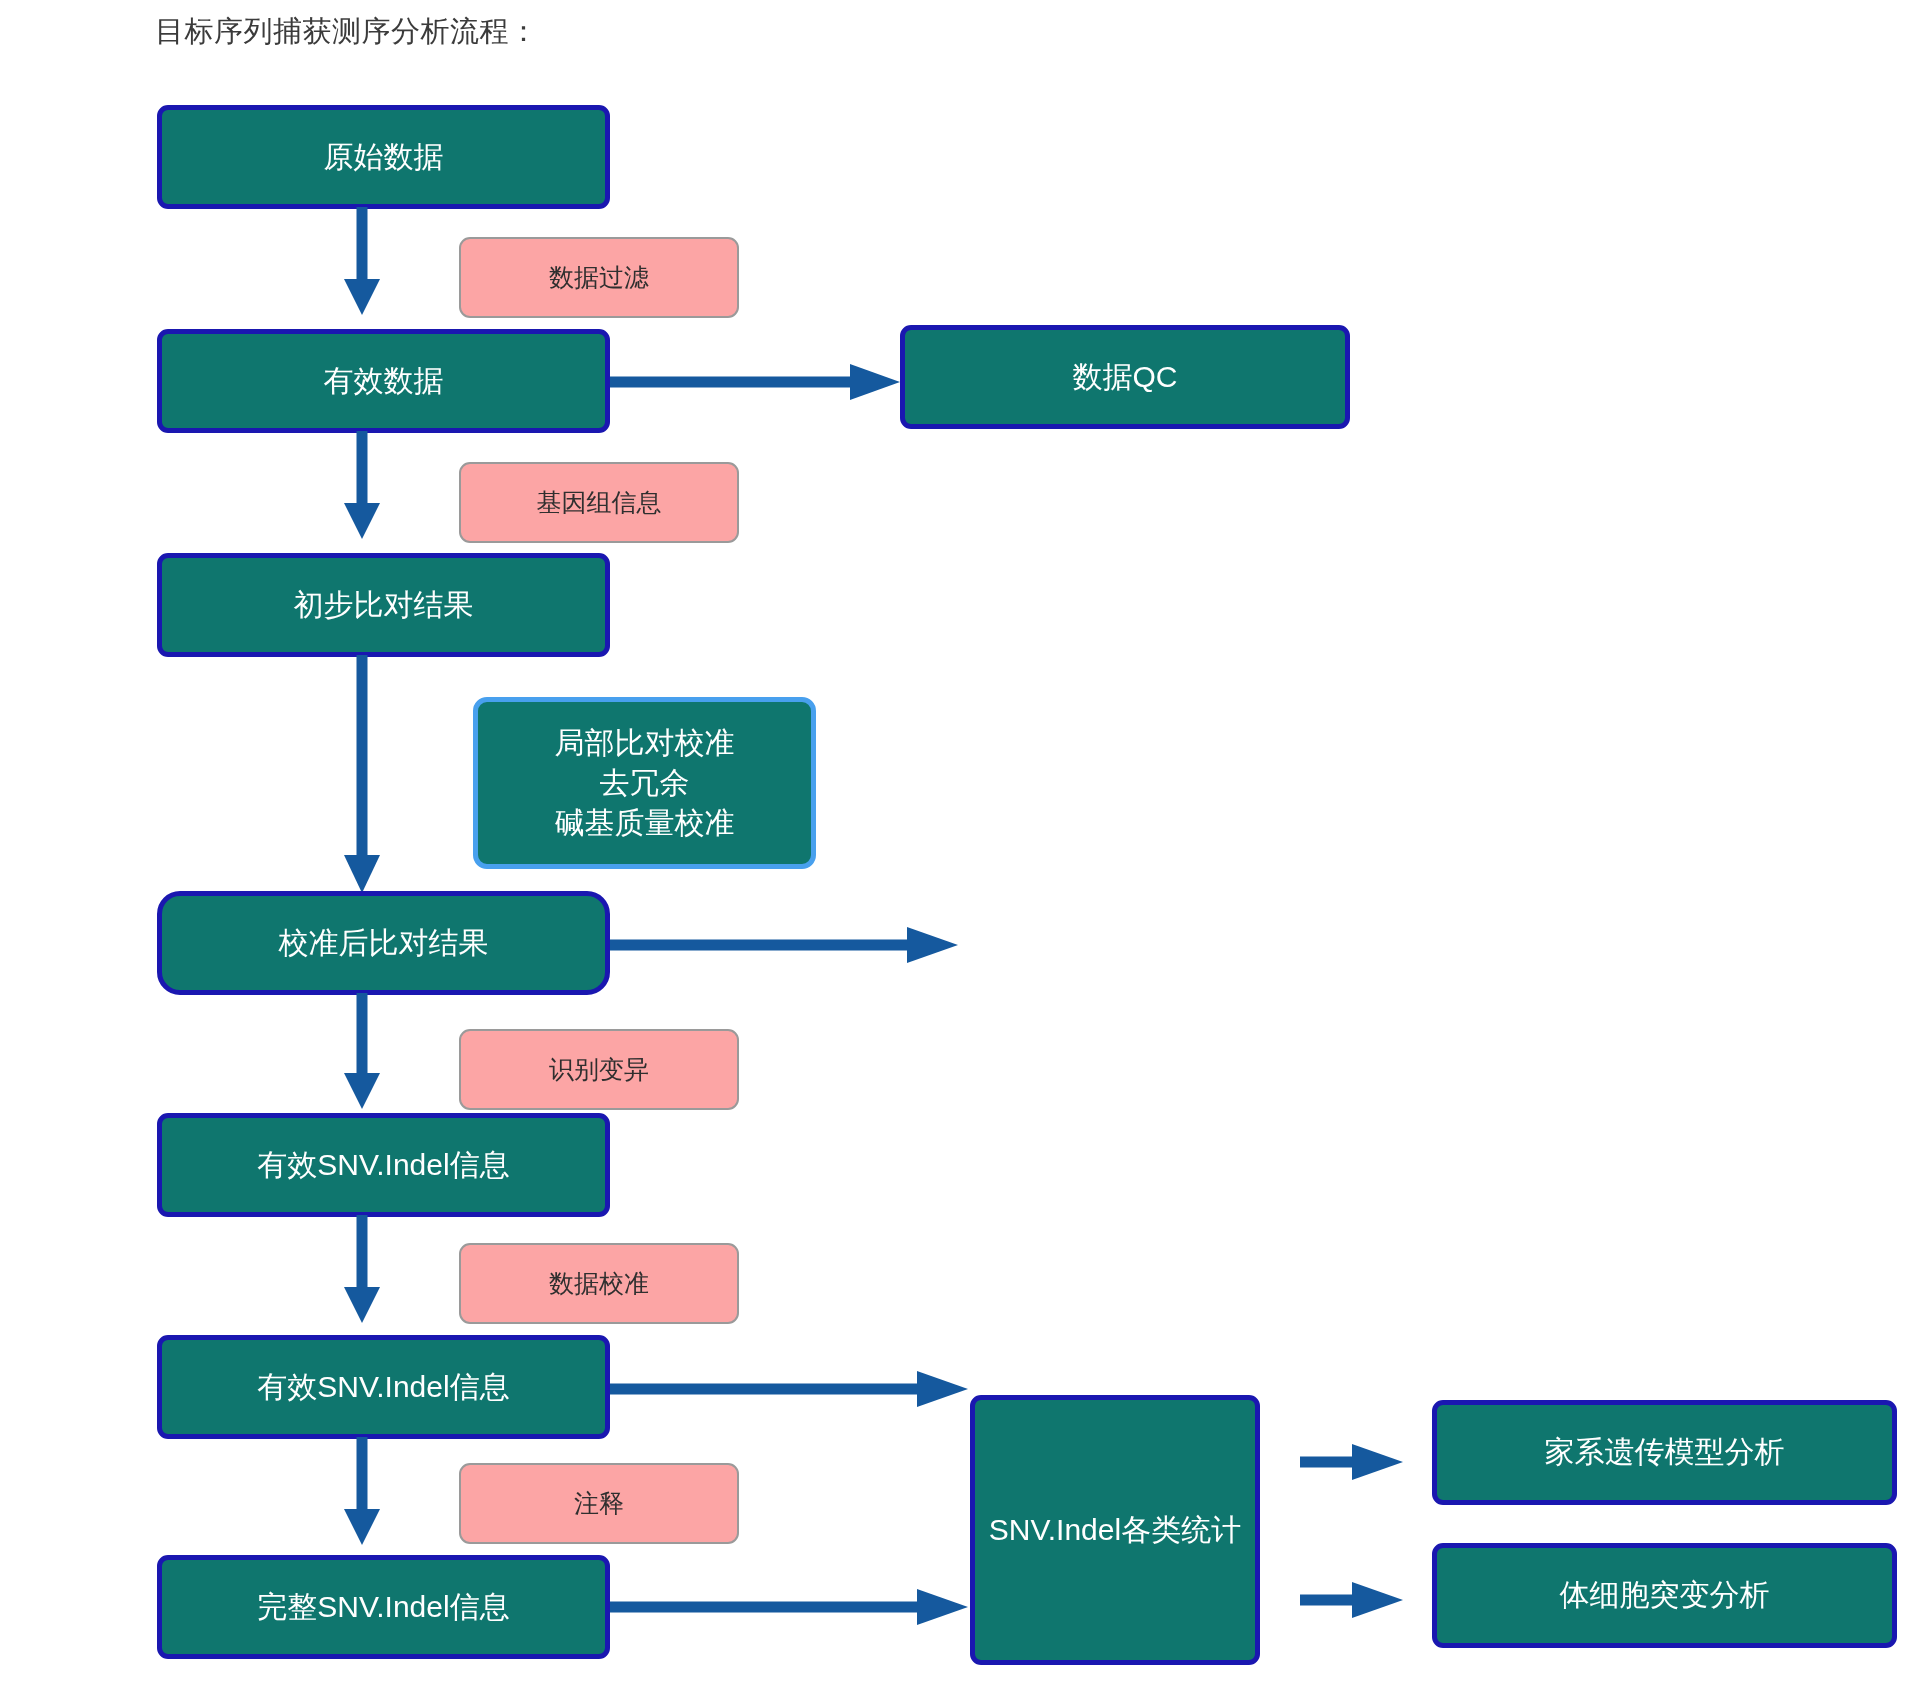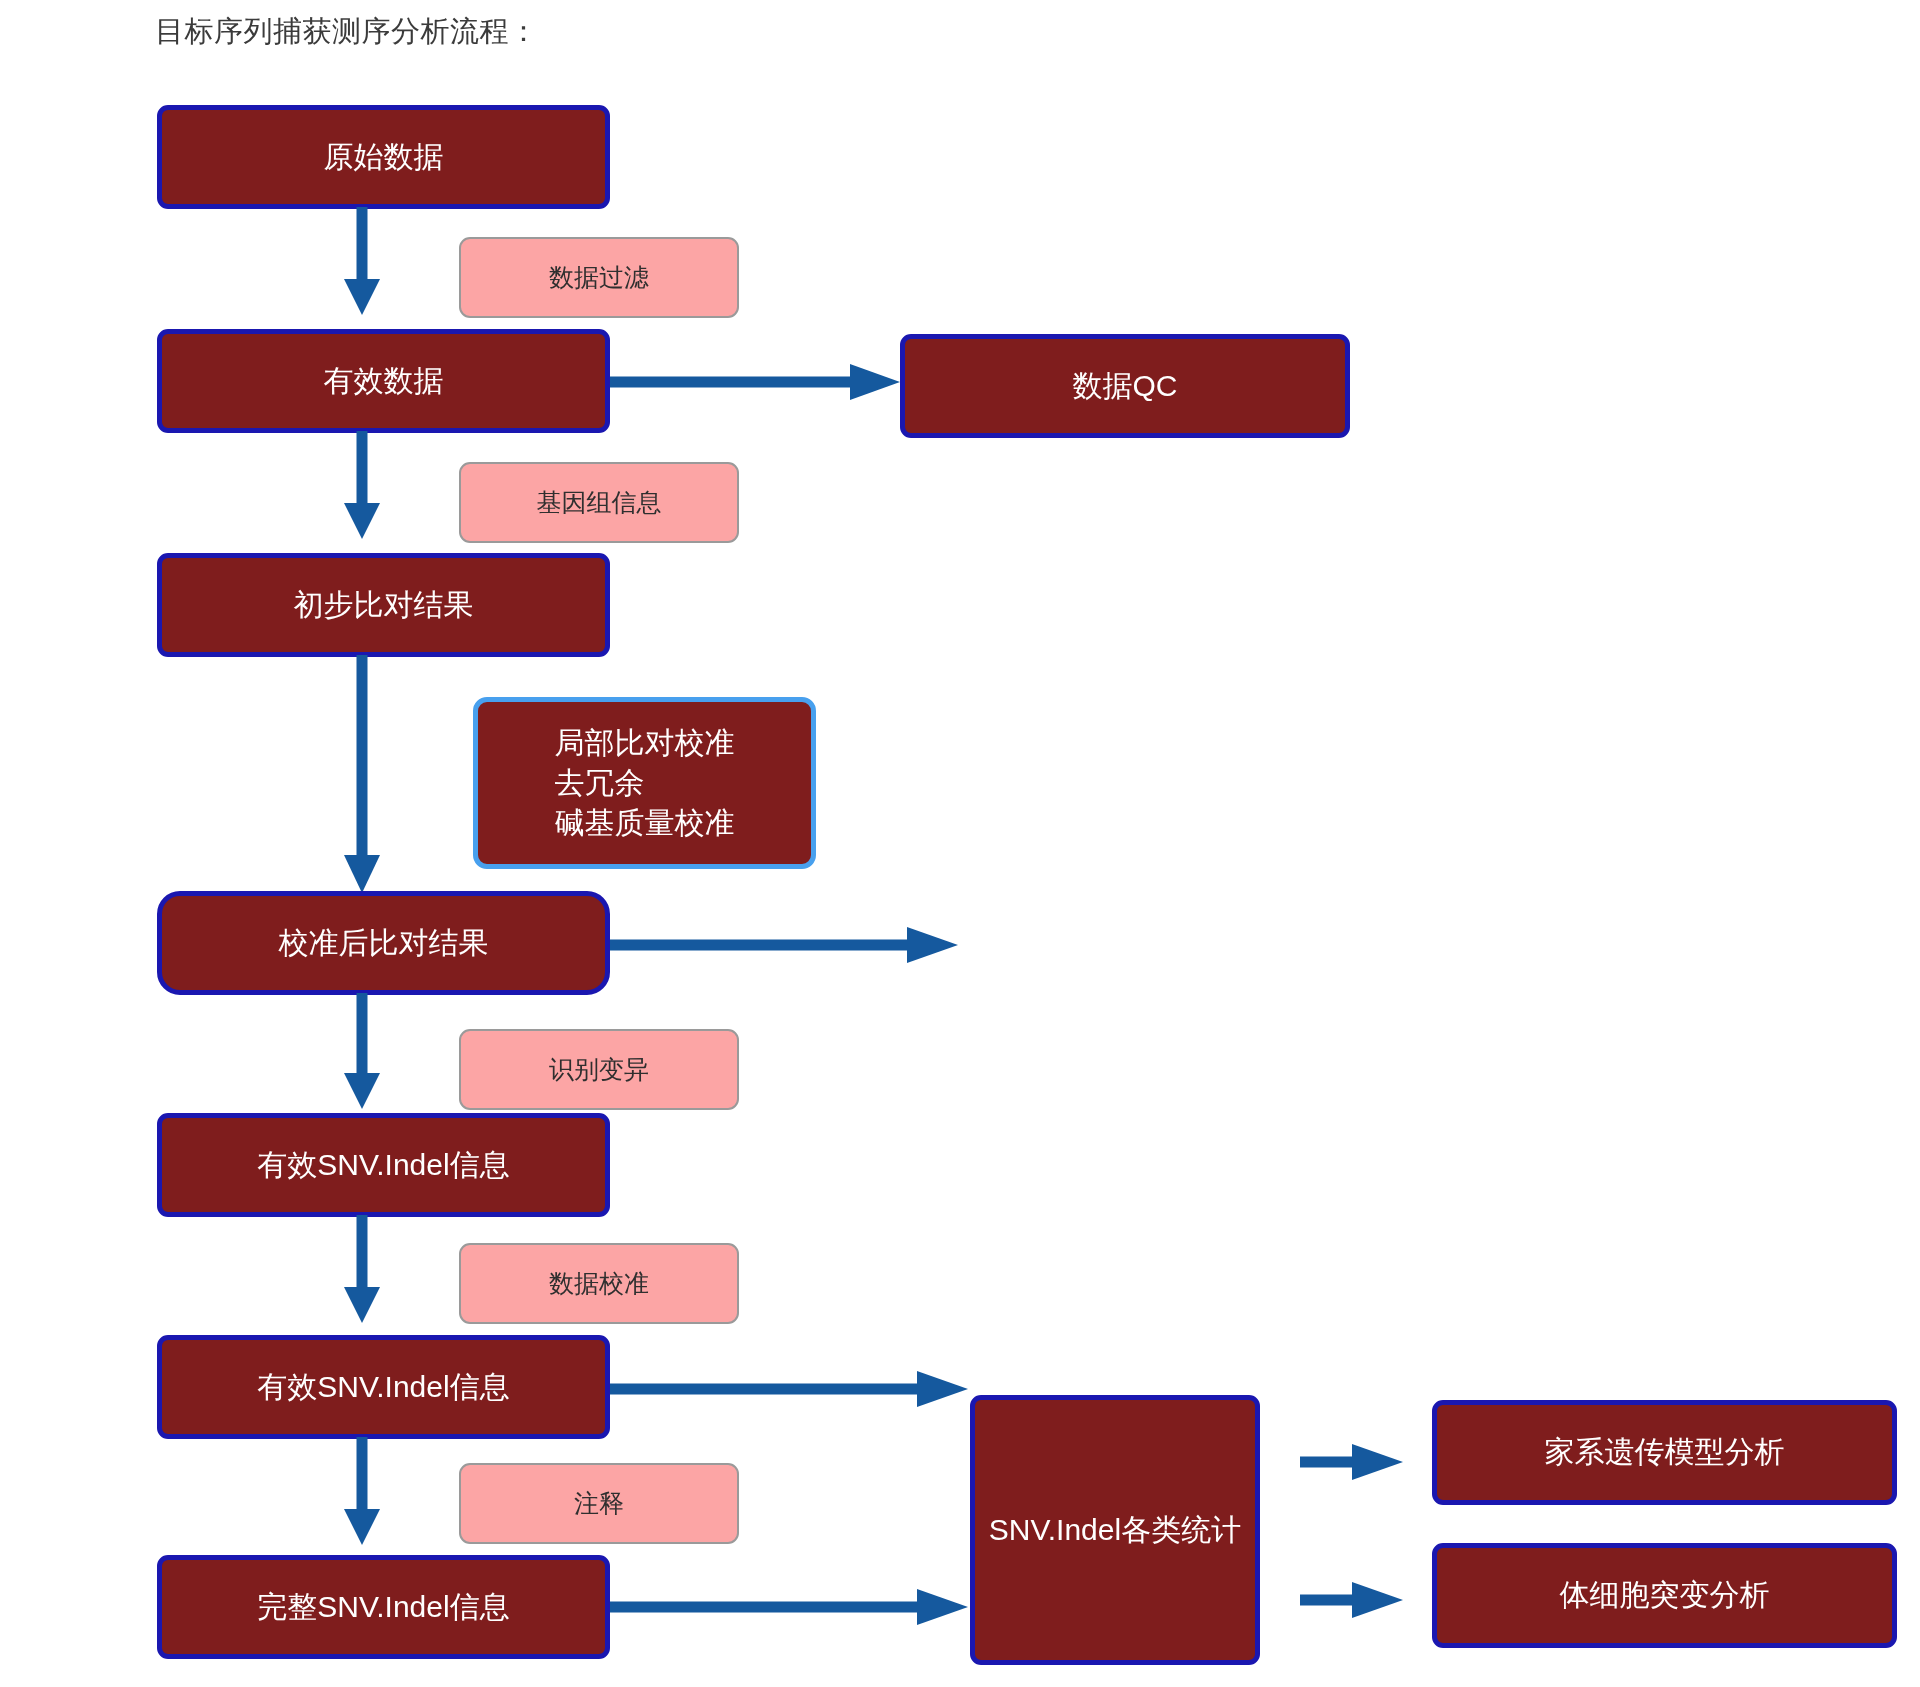--- a/index.html
+++ b/index.html
@@ -18,27 +18,28 @@
     font-size:29px;
     color:#3b3b3b;
     letter-spacing:0.5px;
     white-space:nowrap;
   }
 
   
   .node{
     position:absolute;
     box-sizing:border-box;
-    background:#7f1d1d;
+    background:#0f766e;
     border:5px solid #1A17B0;
     border-radius:11px;
     color:#ffffff;
     display:flex;
     align-items:center;
     justify-content:center;
+    text-align:center;
     font-size:30px;
     line-height:1.28;
     padding:2px 8px;
     white-space:pre-line;
   }
   
   .node.soft{
     border:5px solid #48A0EE;
     border-radius:14px;
   }
@@ -82,21 +83,21 @@
 
   <div class="node" style="left:157px;top:329px;width:453px;height:104px;">有效数据</div>
 
   <div class="arrow" style="left:610px;top:360px;width:292px;height:44px;">
     <svg width="292" height="44" viewBox="0 0 292 44">
       <path d="M0 22 L248 22" stroke="#15599E" stroke-width="11" fill="none"></path>
       <path d="M240 4 L240 40 L290 22 Z" fill="#15599E"></path>
     </svg>
   </div>
 
-  <div class="node" style="left:900px;top:334px;width:450px;height:104px;padding-left:8px;">数据QC</div>
+  <div class="node" style="left:900px;top:325px;width:450px;height:104px;padding-left:8px;">数据QC</div>
 
   <div class="arrow" style="left:340px;top:431px;width:44px;height:110px;">
     <svg width="44" height="110" viewBox="0 0 44 110">
       <path d="M22 0 L22 80" stroke="#15599E" stroke-width="11" fill="none"></path>
       <path d="M4 72 L40 72 L22 108 Z" fill="#15599E"></path>
     </svg>
   </div>
 
   <div class="chip" style="left:459px;top:462px;width:280px;height:81px;">基因组信息</div>
 

